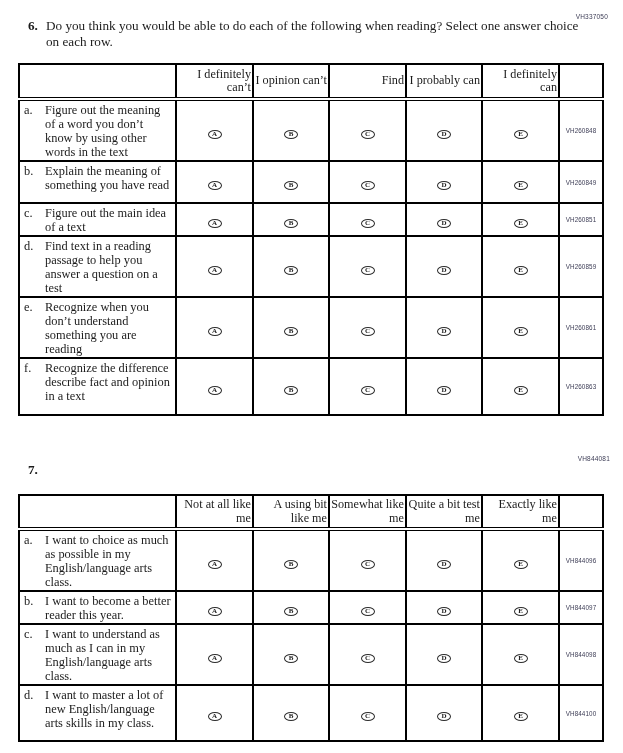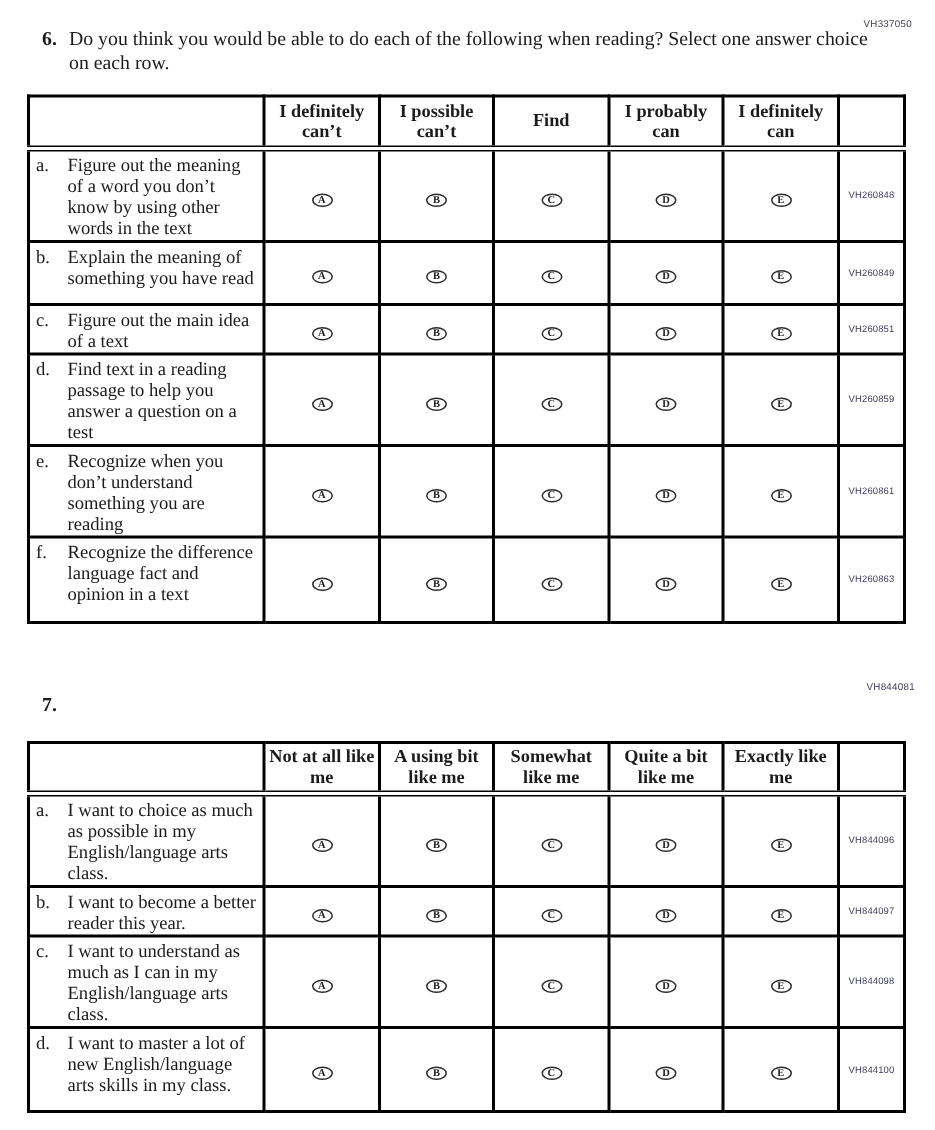--- a/index.html
+++ b/index.html
@@ -23,22 +23,22 @@
   .qtext{width:535px}
   .qtext b{font-weight:normal}
 
   table{
     border-collapse:collapse;table-layout:fixed;
     width:584px;margin:13px 0 0 18px;
   }
   #q7 table{margin-top:16px}
   th,td{border:2px solid #000;padding:0;overflow:hidden}
   th{
-    font-size:12.2px;line-height:13.5px;font-weight:bold;
-    vertical-align:middle;text-align:center;
+    font-size:12.2px;line-height:13.5px;font-weight:normal;
+    vertical-align:middle;text-align:right;
     border-bottom:4px double #000;padding:2px 1px;
   }
   .label-cell{vertical-align:top;padding:2px 3px 1px 4px}
   .label-inner{display:flex;font-size:12.4px;line-height:14px;text-align:left}
   .row-letter{width:21px;flex:none}
   .row-text{flex:1}
   .bubble-cell{text-align:center;vertical-align:middle}
   .bubble{
     display:inline-flex;align-items:center;justify-content:center;
     width:14px;height:9px;border:1px solid #2c2c2c;border-radius:50%;
@@ -67,21 +67,21 @@
         <col style="width:76px">
         <col style="width:77px">
         <col style="width:76px">
         <col style="width:77px">
         <col style="width:44px">
     </colgroup>
     <tbody>
         <tr style="height:35px">
       <th></th>
       <th>I definitely can’t</th>
-      <th>I possible can’t</th>
+      <th>I opinion can’t</th>
       <th>Find</th>
       <th>I probably can</th>
       <th>I definitely can</th>
       <th></th>
     </tr>
     <tr style="height:60px">
       <td class="label-cell">
             <div class="label-inner">
               <span class="row-letter">a.</span>
               <span class="row-text">Figure out the meaning of a word you don’t know by using other words in the text</span>
@@ -147,21 +147,21 @@
       <td class="bubble-cell"><span class="bubble">B</span></td>
       <td class="bubble-cell"><span class="bubble">C</span></td>
       <td class="bubble-cell"><span class="bubble">D</span></td>
       <td class="bubble-cell"><span class="bubble">E</span></td>
       <td class="code-cell">VH260861</td>
     </tr>
     <tr style="height:57px">
       <td class="label-cell">
             <div class="label-inner">
               <span class="row-letter">f.</span>
-              <span class="row-text">Recognize the difference language fact and opinion in a text</span>
+              <span class="row-text">Recognize the difference describe fact and opinion in a text</span>
             </div>
           </td>
       <td class="bubble-cell"><span class="bubble">A</span></td>
       <td class="bubble-cell"><span class="bubble">B</span></td>
       <td class="bubble-cell"><span class="bubble">C</span></td>
       <td class="bubble-cell"><span class="bubble">D</span></td>
       <td class="bubble-cell"><span class="bubble">E</span></td>
       <td class="code-cell">VH260863</td>
     </tr>
   </tbody>
@@ -183,21 +183,21 @@
         <col style="width:76px">
         <col style="width:77px">
         <col style="width:44px">
     </colgroup>
     <tbody>
         <tr style="height:33px">
       <th></th>
       <th>Not at all like me</th>
       <th>A using bit like me</th>
       <th>Somewhat like me</th>
-      <th>Quite a bit like me</th>
+      <th>Quite a bit test me</th>
       <th>Exactly like me</th>
       <th></th>
     </tr>
     <tr style="height:59px">
       <td class="label-cell">
             <div class="label-inner">
               <span class="row-letter">a.</span>
               <span class="row-text">I want to choice as much as possible in my English/language arts class.</span>
             </div>
           </td>

